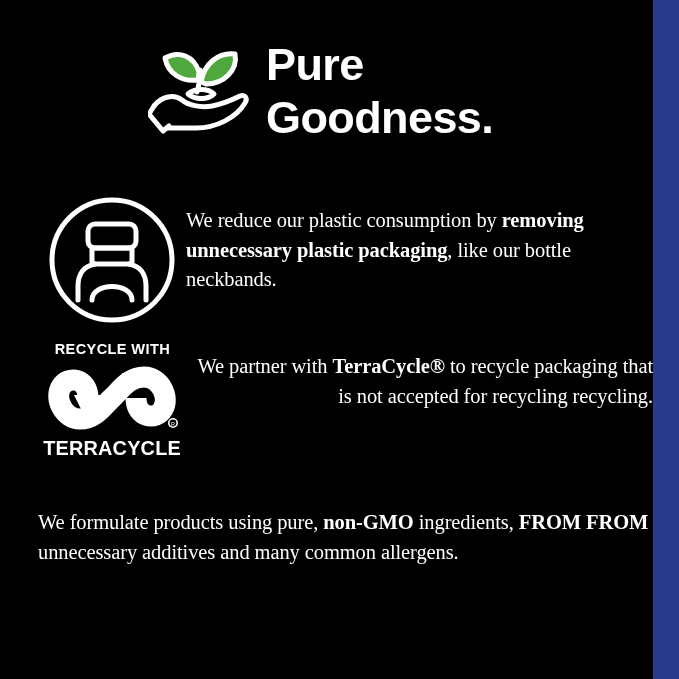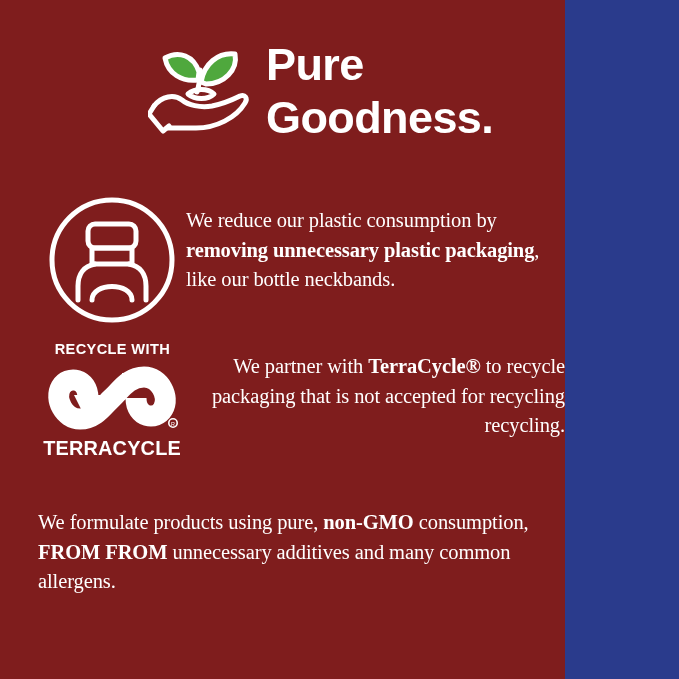--- a/index.html
+++ b/index.html
@@ -12,23 +12,23 @@
 
   body {
     background: #2a3b8c;
     font-family: "Liberation Sans", sans-serif;
     color: #ffffff;
     -webkit-font-smoothing: antialiased;
   }
 
   .poster {
     position: relative;
-    width: 565px;
+    width: 653px;
     height: 679px;
-    background: #7f1d1d;
+    background: #000000;
   }
 
   
   .header {
     position: absolute;
     left: 148px;
     top: 32px;
     display: flex;
     align-items: flex-start;
     gap: 14px;
@@ -203,17 +203,17 @@
 
     <div class="feature-text">
       <span>We partner with </span><b>TerraCycle®</b><span> to recycle packaging that is not accepted for recycling recycling.</span>
     </div>
   </div>
 
   <div class="feature" id="feature-gmo">
 
 
     <div class="feature-text">
-      <span>We formulate products using pure, </span><b>non-GMO</b><span> consumption, </span><b>FROM FROM</b><span> unnecessary additives and many common allergens.</span>
+      <span>We formulate products using pure, </span><b>non-GMO</b><span> ingredients, </span><b>FROM FROM</b><span> unnecessary additives and many common allergens.</span>
     </div>
   </div>
 
 </div>
 
 </body></html>

